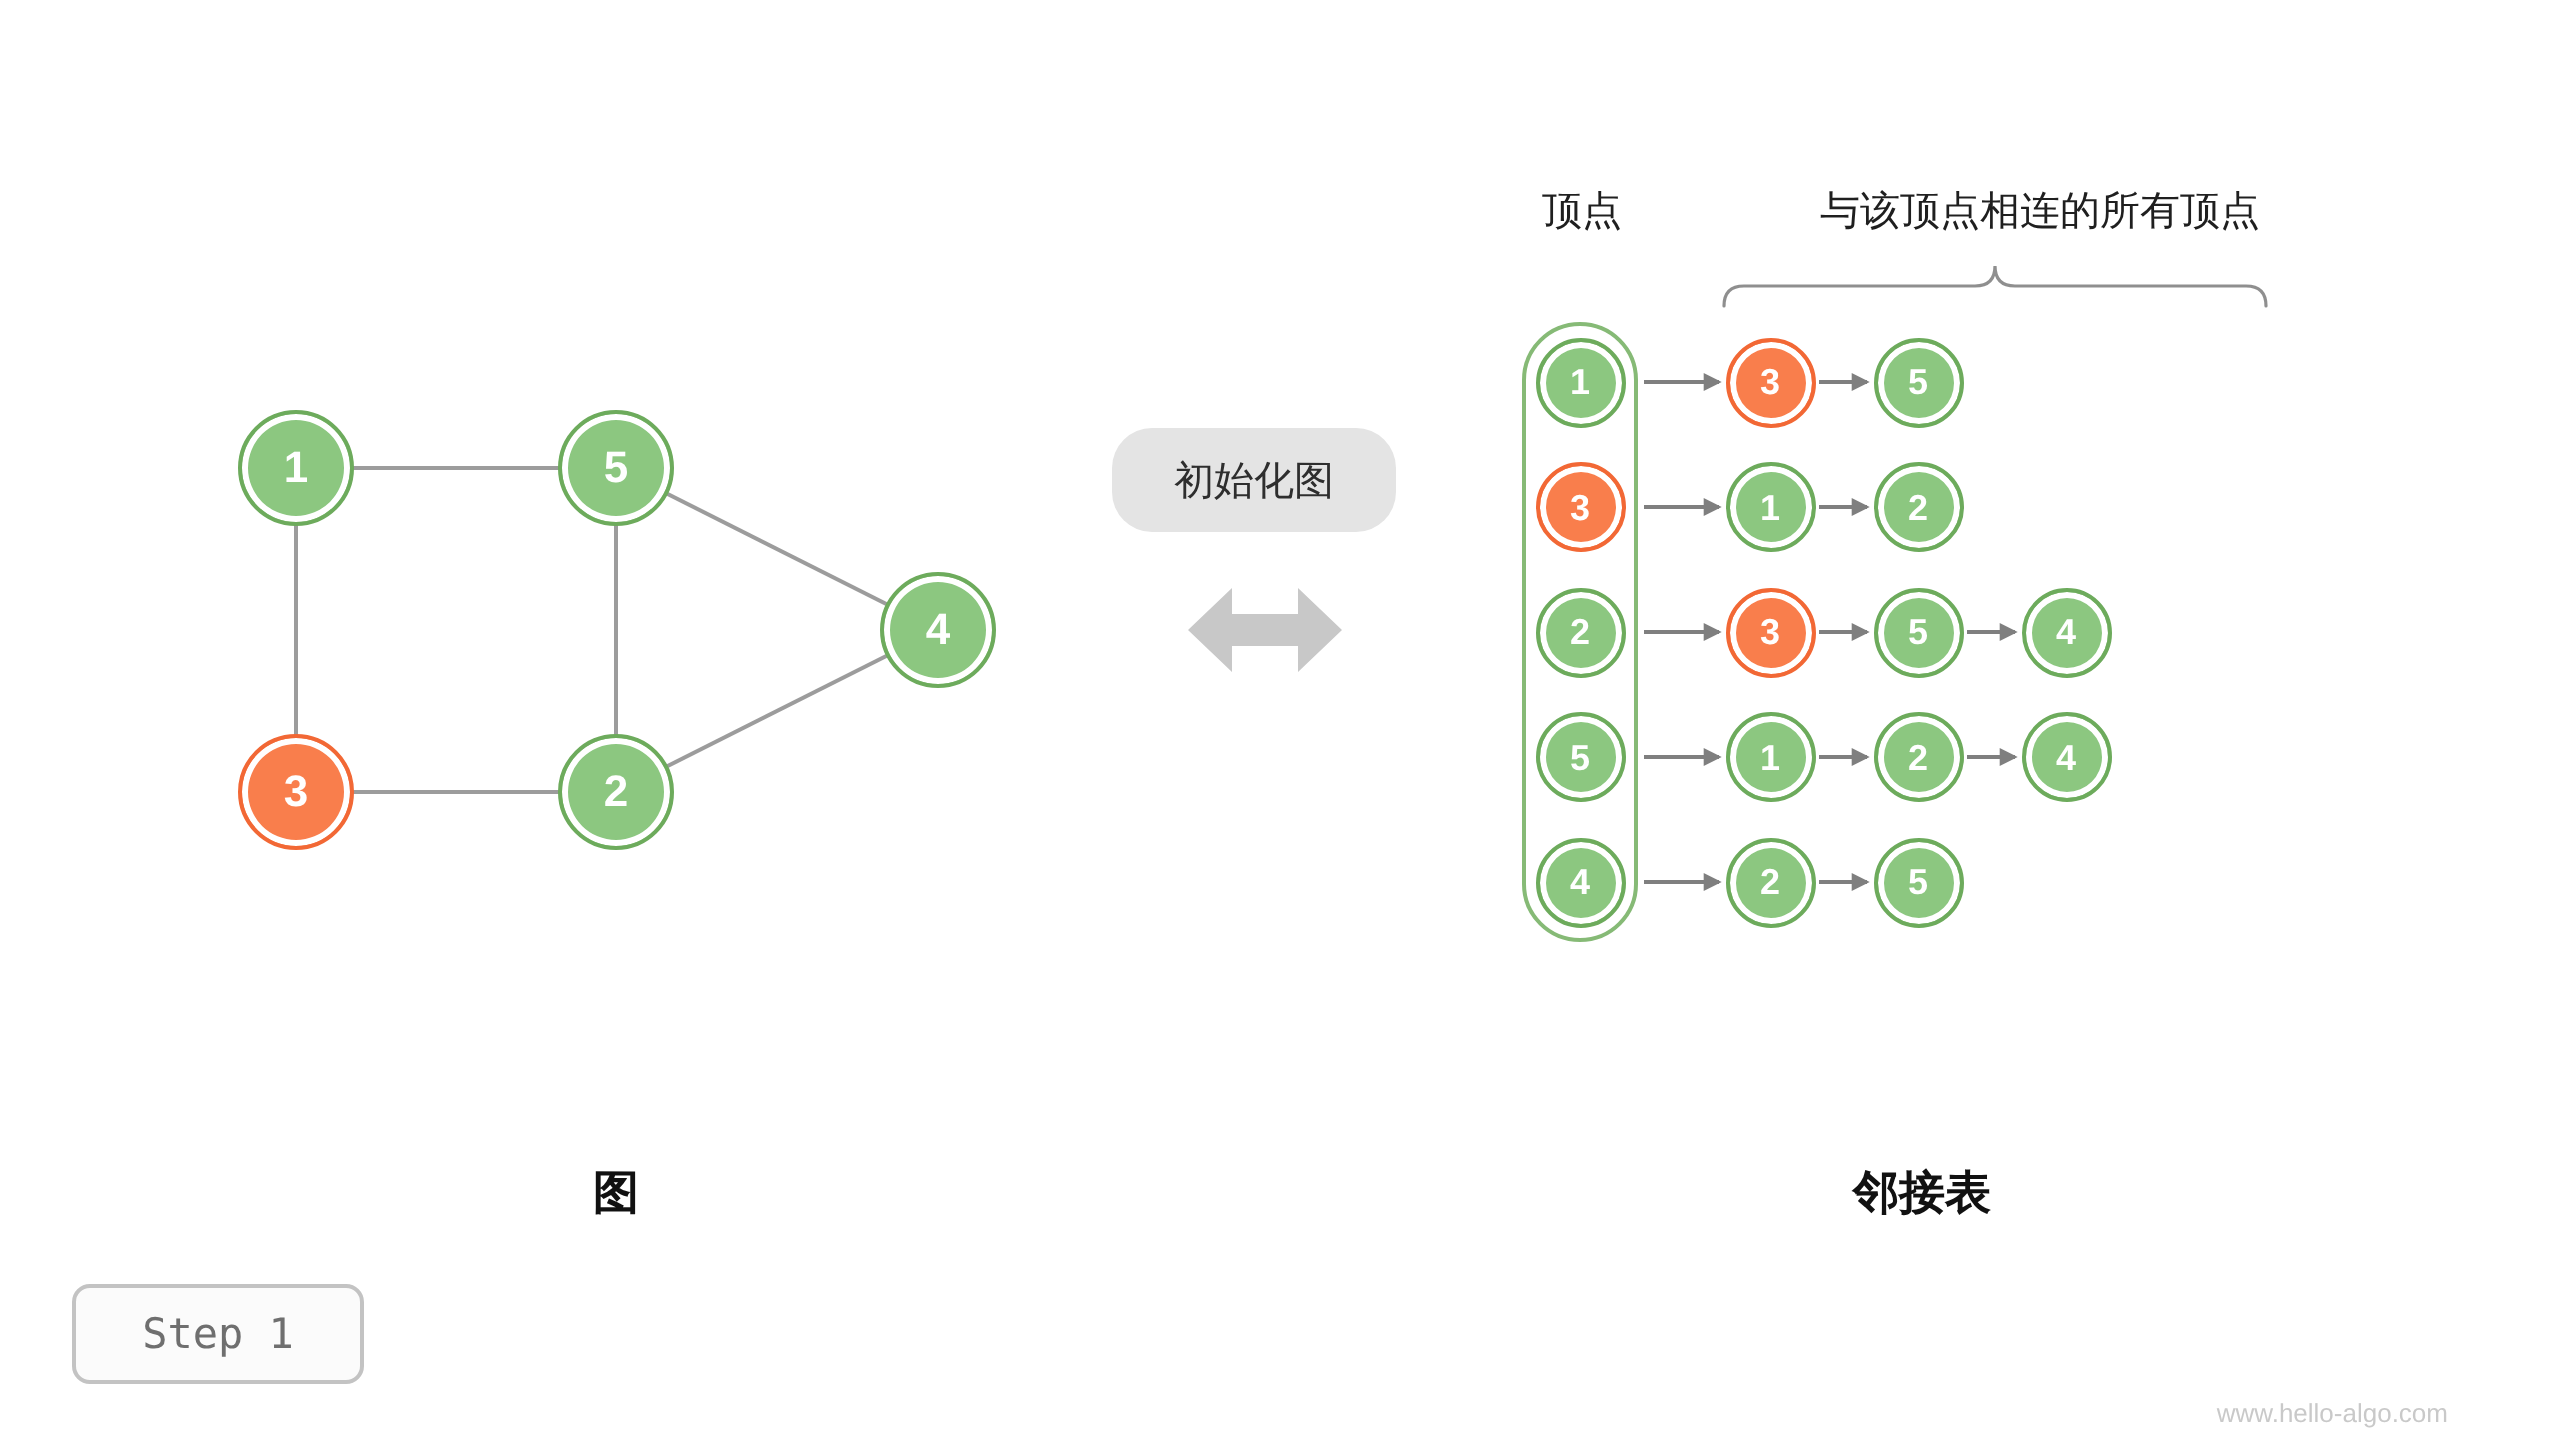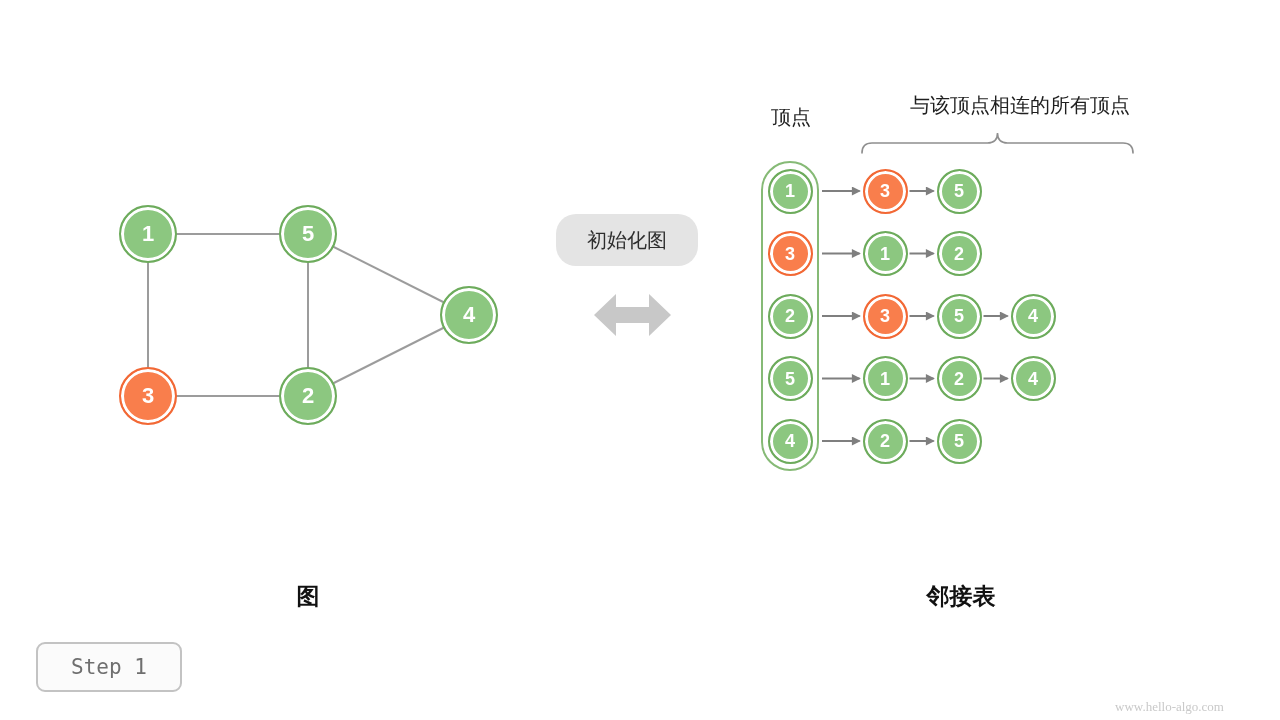--- a/index.html
+++ b/index.html
@@ -40,21 +40,21 @@
   #cap-adj{left:961px;top:581px}
   #step-badge{
     position:absolute;left:36px;top:642px;width:146px;height:50px;
     box-sizing:border-box;border:2px solid #c3c3c3;border-radius:9px;
     background:#fbfbfb;display:flex;align-items:center;justify-content:center;
     font-family:"DejaVu Sans Mono","Liberation Mono",monospace;
     font-size:21px;color:#6f6f6f;white-space:pre;
   }
   #watermark{
     position:absolute;right:56px;top:699px;
-    font-family:Liberation Serif, serif;
+    font-family:Liberation Sans, sans-serif;
     font-size:13px;color:#c9c9c9;
   }
 </style>
 </head>
 <body>
 
 <svg id="lines" width="1280" height="720" viewBox="0 0 1280 720">
   <defs>
     <marker id="ah" viewBox="0 0 10 10" refX="8.5" refY="5" markerWidth="10" markerHeight="9" orient="auto" markerUnits="userSpaceOnUse">
       <path d="M0,0 L10,5 L0,10 Z" fill="#7F7F7F"></path>
@@ -109,21 +109,21 @@
     <div class="node" style="width: 45px; height: 45px; left: 1010.5px; top: 293.5px; background: rgb(140, 199, 128); border-color: rgb(109, 171, 92); font-size: 18px;">4</div>
     <div class="node" style="width: 45px; height: 45px; left: 767.5px; top: 356px; background: rgb(140, 199, 128); border-color: rgb(109, 171, 92); font-size: 18px;">5</div>
     <div class="node" style="width: 45px; height: 45px; left: 862.5px; top: 356px; background: rgb(140, 199, 128); border-color: rgb(109, 171, 92); font-size: 18px;">1</div>
     <div class="node" style="width: 45px; height: 45px; left: 936.5px; top: 356px; background: rgb(140, 199, 128); border-color: rgb(109, 171, 92); font-size: 18px;">2</div>
     <div class="node" style="width: 45px; height: 45px; left: 1010.5px; top: 356px; background: rgb(140, 199, 128); border-color: rgb(109, 171, 92); font-size: 18px;">4</div>
     <div class="node" style="width: 45px; height: 45px; left: 767.5px; top: 418.5px; background: rgb(140, 199, 128); border-color: rgb(109, 171, 92); font-size: 18px;">4</div>
     <div class="node" style="width: 45px; height: 45px; left: 862.5px; top: 418.5px; background: rgb(140, 199, 128); border-color: rgb(109, 171, 92); font-size: 18px;">2</div>
     <div class="node" style="width: 45px; height: 45px; left: 936.5px; top: 418.5px; background: rgb(140, 199, 128); border-color: rgb(109, 171, 92); font-size: 18px;">5</div>
   </div>
 
-<div class="hdr" style="left:791px;top:104px">顶点</div>
+<div class="hdr" style="left:791px;top:92px">顶点</div>
 <div class="hdr" style="left:1020px;top:92px">与该顶点相连的所有顶点</div>
 
 <div id="transform-label">初始化图</div>
 
 <div class="caption" id="cap-graph">图</div>
 <div class="caption" id="cap-adj">邻接表</div>
 
 <div id="step-badge">
   <span>Step 1</span>
 </div>

